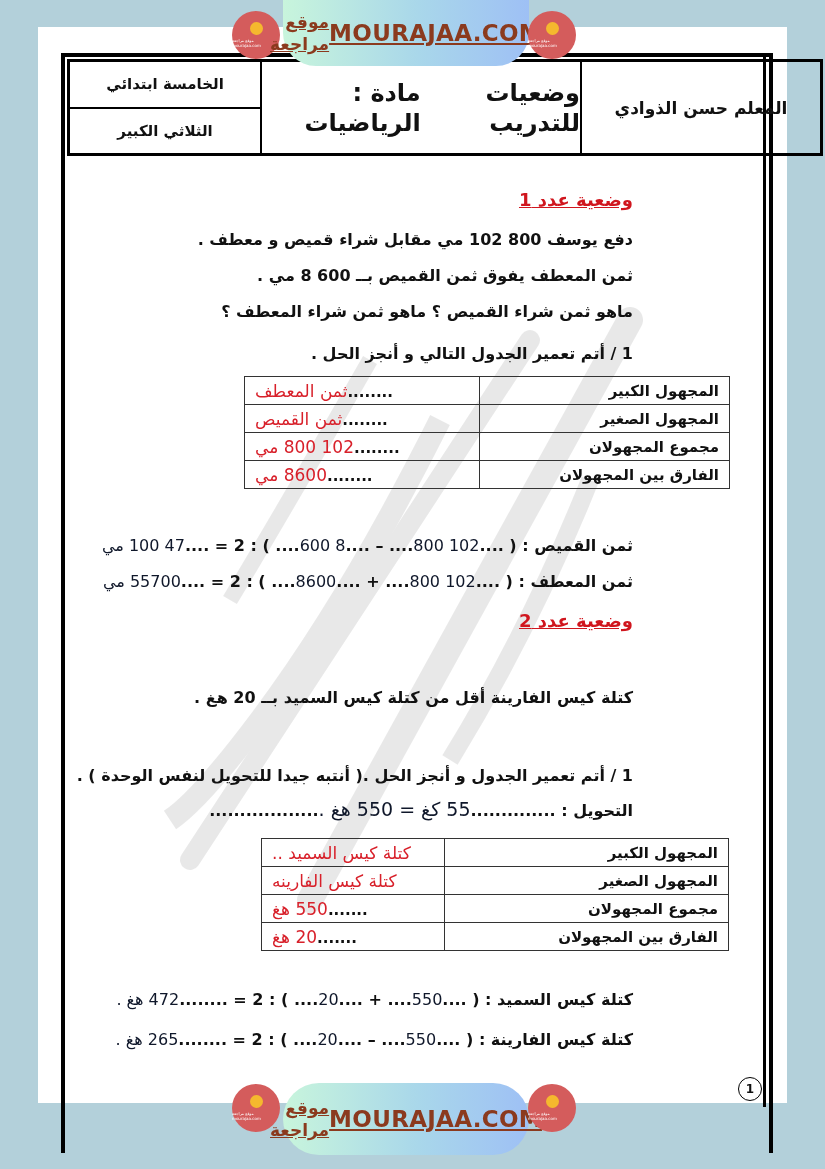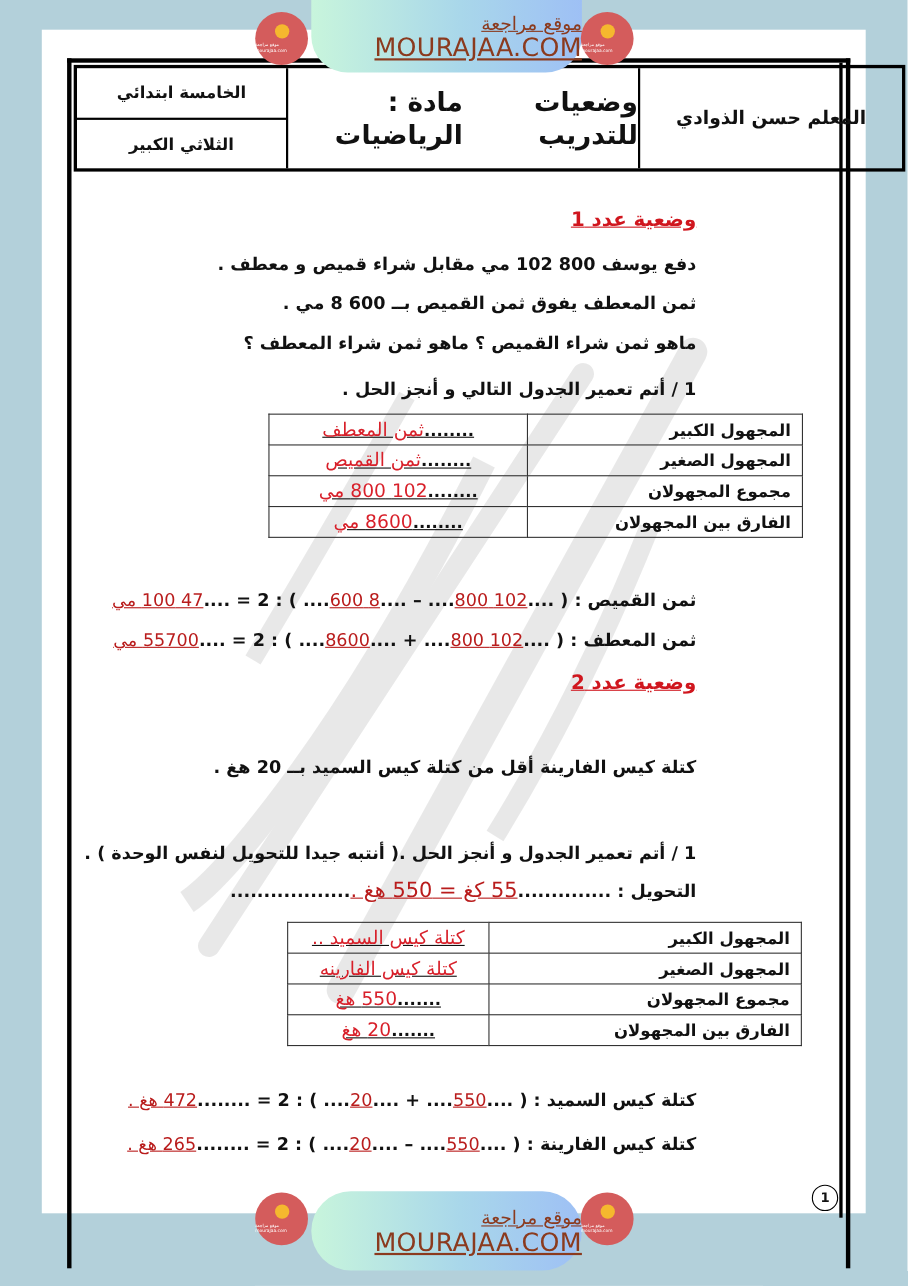--- a/index.html
+++ b/index.html
@@ -34,49 +34,49 @@
     align-items: center; justify-content: center; direction: rtl; font-weight: bold; }
   .hdr-mid .t1 { font-size: 24px; line-height: 30px; }
   .hdr-mid .t2 { font-size: 24px; line-height: 30px; }
   .hdr-right { flex: 1; display: flex; align-items: center; justify-content: center;
     direction: rtl; font-size: 17px; font-weight: bold; }
 
   
   .banner {
     position: absolute; width: 246px; height: 72px; border-radius: 36px;
     background: linear-gradient(90deg, #c8f5dc 0%, #a9d7ea 55%, #9ec0f5 100%);
-    display: flex; flex-direction: column; align-items: flex-end; justify-content: center;
-    color: #8b3a1e; font-weight: normal; text-decoration: underline;
+    display: flex; flex-direction: row; align-items: center; justify-content: center;
+    color: #8b3a1e; font-weight: bold; text-decoration: underline;
   }
   .banner .ar { font-size: 17px; direction: rtl; line-height: 22px; }
   .banner .en { font-size: 23px; line-height: 22px; letter-spacing: 0.3px; }
   .badge {
     position: absolute; width: 48px; height: 48px; border-radius: 50%;
     background: #d45c5c; display: flex; flex-direction: column; align-items: center; justify-content: center;
   }
   .badge .dot { width: 13px; height: 13px; border-radius: 50%; background: #f5b82e; margin-bottom: 3px; }
   .badge .tx { font-size: 4px; color: #fff; line-height: 5px; }
 
   
   .content { position: absolute; left: 0; top: 0; width: 728px; height: 1169px; }
   .line {
     position: absolute; right: 95px; direction: rtl; white-space: nowrap;
     font-size: 16px; font-weight: bold; color: #111;
   }
   .sec-title { color: #d0161e; text-decoration: underline; font-size: 18px; }
-  .hw { color: #b91c1c; font-family: "DejaVu Sans", sans-serif; font-weight: normal; text-decoration: underline; }
+  .hw { color: #0f172a; font-family: "DejaVu Sans", sans-serif; font-weight: normal; }
   .dots { letter-spacing: 0px; color: #111; }
 
   .tbl {
     position: absolute; direction: rtl; border: 1px solid #333; border-collapse: collapse;
     font-size: 15px; font-weight: bold;
   }
   .tbl td { border: 1px solid #333; padding: 0 10px; height: 28px; }
   .tbl td.lbl { text-align: right; }
-  .tbl td.val { text-align: center; position: relative; text-decoration: underline; }
+  .tbl td.val { text-align: left; position: relative; }
   .tbl .hwv { color: #d8202a; font-weight: normal; font-size: 17px; }
 
   .watermark {
     position: absolute; left: 110px; top: 300px; width: 560px; height: 620px;
     pointer-events: none; opacity: 0.16;
   }
   .pnum {
     position: absolute; left: 738px; top: 1077px; width: 24px; height: 24px;
     border: 1px solid #000; border-radius: 50%; font-size: 12px; font-weight: bold;
     display: flex; align-items: center; justify-content: center;

